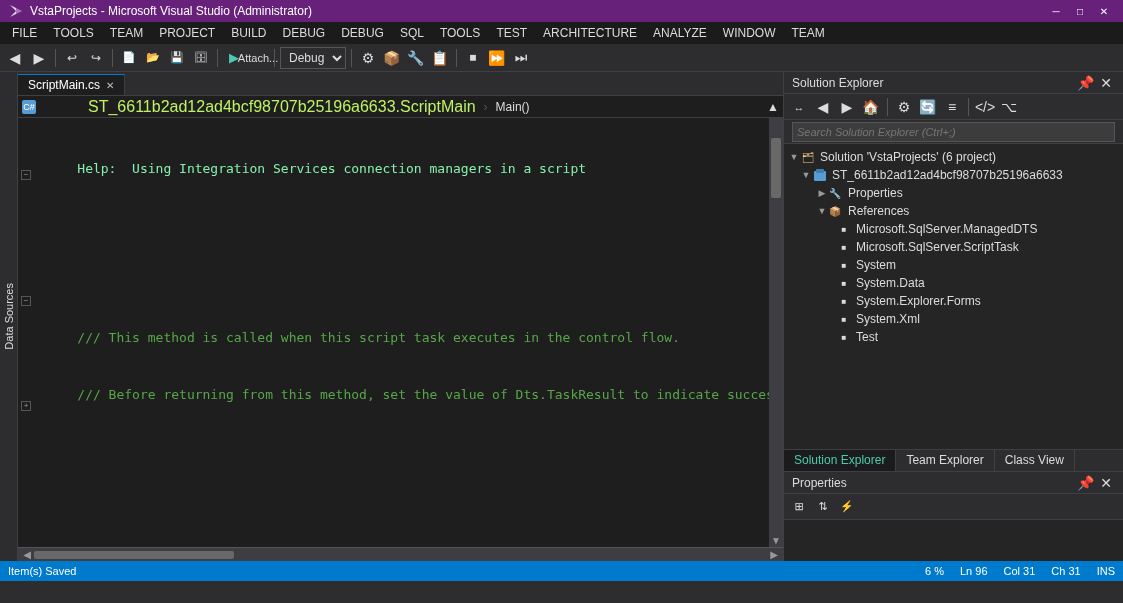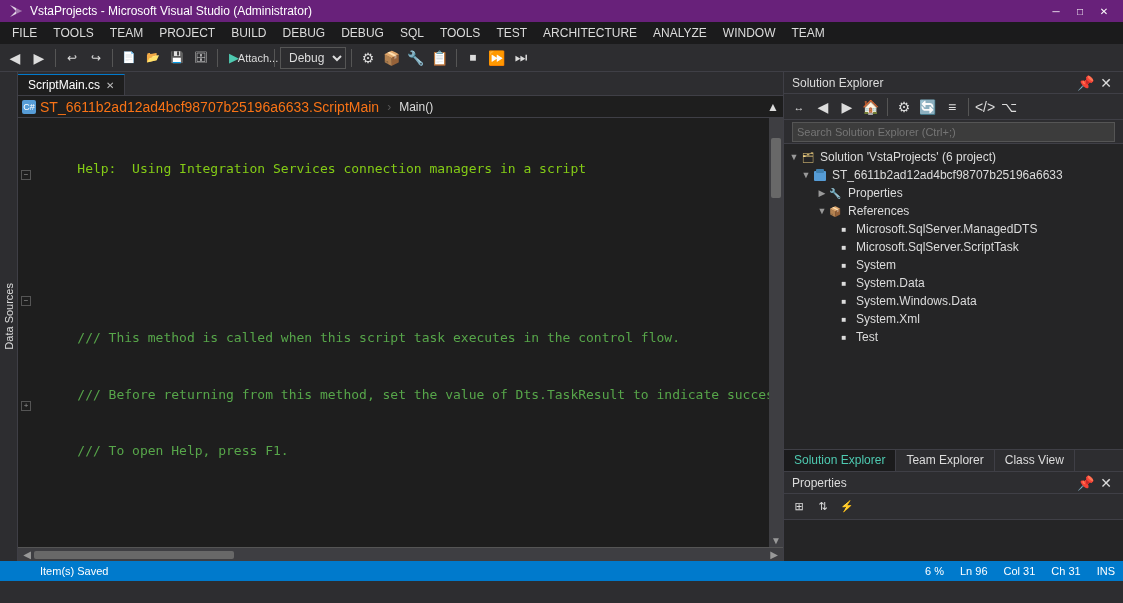--- a/index.html
+++ b/index.html
@@ -30,21 +30,21 @@
     #data-sources-panel { width: 18px; background: #2d2d30; display: flex; align-items: center; justify-content: center; border-right: 1px solid #3f3f46; }
     #data-sources-label { writing-mode: vertical-rl; transform: rotate(180deg); font-size: 11px; color: #dcdcdc; white-space: nowrap; }
 
     
     #editor-container { flex: 1; display: flex; flex-direction: column; background: #1e1e1e; overflow: hidden; }
     #editor-tabs { background: #2d2d30; height: 24px; display: flex; align-items: flex-end; border-bottom: 1px solid #3f3f46; }
     .editor-tab { background: #2d2d30; color: #dcdcdc; padding: 3px 10px; font-size: 12px; cursor: pointer; display: flex; align-items: center; gap: 6px; border-right: 1px solid #3f3f46; }
     .editor-tab.active { background: #1e1e1e; border-top: 1px solid #007acc; color: white; }
     .tab-close { font-size: 10px; opacity: 0.7; }
     #editor-nav { background: #1e1e1e; height: 22px; display: flex; align-items: center; padding: 0 4px; border-bottom: 1px solid #3f3f46; gap: 4px; }
-    #breadcrumb-path { color: #f97316; font-size: 14px; }
+    #breadcrumb-path { color: #bef264; font-size: 16px; margin-left: 48px; }
     #editor-main { display: flex; flex: 1; overflow: hidden; }
     #code-area { flex: 1; background: #1e1e1e; font-family: 'Consolas', monospace; font-size: 13px; line-height: 1.45; padding: 4px 8px; overflow: auto; white-space: pre; color: #dcdcdc; }
     #editor-scrollbar { width: 14px; background: #3e3e42; display: flex; flex-direction: column; }
     #scrollbar-thumb { width: 10px; height: 60px; background: #686868; margin: 2px auto; margin-top: 20px; border-radius: 2px; }
     .comment { color: #57a64a; }
     .code-line { display: block; }
 
     
     #solution-explorer { width: 340px; background: #252526; display: flex; flex-direction: column; border-left: 1px solid #3f3f46; }
     #se-header { background: #2d2d30; height: 22px; display: flex; align-items: center; padding: 0 8px; border-bottom: 1px solid #3f3f46; justify-content: space-between; }
@@ -64,21 +64,21 @@
 
     
     #properties-panel { background: #252526; border-top: 1px solid #3f3f46; height: 90px; display: flex; flex-direction: column; }
     #prop-header { background: #2d2d30; height: 22px; display: flex; align-items: center; padding: 0 8px; justify-content: space-between; border-bottom: 1px solid #3f3f46; }
     #prop-title { font-size: 12px; color: #dcdcdc; }
     #prop-toolbar { background: #2d2d30; height: 26px; display: flex; align-items: center; padding: 0 4px; gap: 2px; border-bottom: 1px solid #3f3f46; }
     #prop-body { flex: 1; background: #252526; }
 
     
     #status-bar { background: #007acc; height: 20px; display: flex; align-items: center; padding: 0 8px; gap: 16px; font-size: 11px; color: white; }
-    #status-left { display: flex; align-items: center; gap: 4px; margin-left: 32px; }
+    #status-left { display: flex; align-items: center; gap: 4px; }
     #status-right { margin-left: auto; display: flex; gap: 16px; }
 
     
     #h-scroll { height: 14px; background: #3e3e42; border-top: 1px solid #555; display: flex; align-items: center; padding: 0 2px; }
     #h-scroll-inner { flex: 1; height: 8px; background: #3e3e42; position: relative; }
     #h-scroll-thumb { height: 8px; width: 200px; background: #686868; border-radius: 2px; position: absolute; left: 0; }
 
     
     .collapse-btn { width: 10px; height: 10px; border: 1px solid #555; display: inline-flex; align-items: center; justify-content: center; font-size: 8px; color: #999; cursor: pointer; margin-right: 4px; flex-shrink: 0; }
   </style>
@@ -189,26 +189,25 @@
         </div>
         <div style="height:21px;"></div>
         <div style="height:21px;"></div>
         <div style="height:21px;"></div>
         <div style="height:21px;"></div>
         <div style="height:21px;display:flex;align-items:center;justify-content:center;">
           <div class="collapse-btn">+</div>
         </div>
       </div>
       <div id="code-area">
-        <span class="code-line"><span style="color:#84cc16;">    Help:  Using Integration Services connection managers in a script</span></span>
+        <span class="code-line"><span style="color:#86efac;">    Help:  Using Integration Services connection managers in a script</span></span>
         <span class="code-line">&nbsp;</span>
         <span class="code-line">&nbsp;</span>
         <span class="code-line"><span class="comment">    /// This method is called when this script task executes in the control flow.</span></span>
         <span class="code-line"><span class="comment">    /// Before returning from this method, set the value of Dts.TaskResult to indicate success</span></span>
-        <span class="code-line"><span class="comment">    /// To open Help, press F1.</span></span>
         
         
         
         
         
         
         
         
         
         
@@ -250,21 +249,21 @@
       <div class="toolbar-separator"></div>
       <div class="toolbar-btn">⚙</div>
       <div class="toolbar-btn">🔄</div>
       <div class="toolbar-btn">≡</div>
       <div class="toolbar-separator"></div>
       <div class="toolbar-btn">&lt;/&gt;</div>
       <div class="toolbar-btn">⌥</div>
     </div>
 
     <div id="se-search-bar">
-      <input id="se-search" type="text" style="background: rgb(60, 60, 60); border: 1px solid rgb(85, 85, 85); color: rgb(220, 220, 220); font-size: 11px; height: 20px; padding: 0px 4px; flex: 1 1 0%;" placeholder="Search Solution Explorer (Ctrl+;)">
+      <input id="se-search" type="text" style="background: rgb(60, 60, 60); border: 1px solid rgb(85, 85, 85); color: rgb(220, 220, 220); font-size: 11px; height: 20px; padding: 0px 4px; flex: 1 1 0%; font-style: italic;" placeholder="Search Solution Explorer (Ctrl+;)">
     </div>
 
     <div id="se-tree">
 
       <div class="tree-item">
         <span class="expand-arrow">▼</span>
         <span class="tree-icon" style="color:#f0d080;">🗂</span>
         <span>Solution 'VstaProjects' (6 project)</span>
       </div>
 
@@ -302,21 +301,21 @@
       <div class="tree-item" style="padding-left:52px;">
         <span class="tree-icon" style="font-size:8px;">■</span>
         <span>System</span>
       </div>
       <div class="tree-item" style="padding-left:52px;">
         <span class="tree-icon" style="font-size:8px;">■</span>
         <span>System.Data</span>
       </div>
       <div class="tree-item" style="padding-left:52px;">
         <span class="tree-icon" style="font-size:8px;">■</span>
-        <span>System.Windows.Data</span>
+        <span>System.Explorer.Forms</span>
       </div>
       <div class="tree-item" style="padding-left:52px;">
         <span class="tree-icon" style="font-size:8px;">■</span>
         <span>System.Xml</span>
       </div>
       <div class="tree-item" style="padding-left:52px;">
         <span class="tree-icon" style="font-size:8px;">■</span>
         <span>Test</span>
       </div>
     </div>

